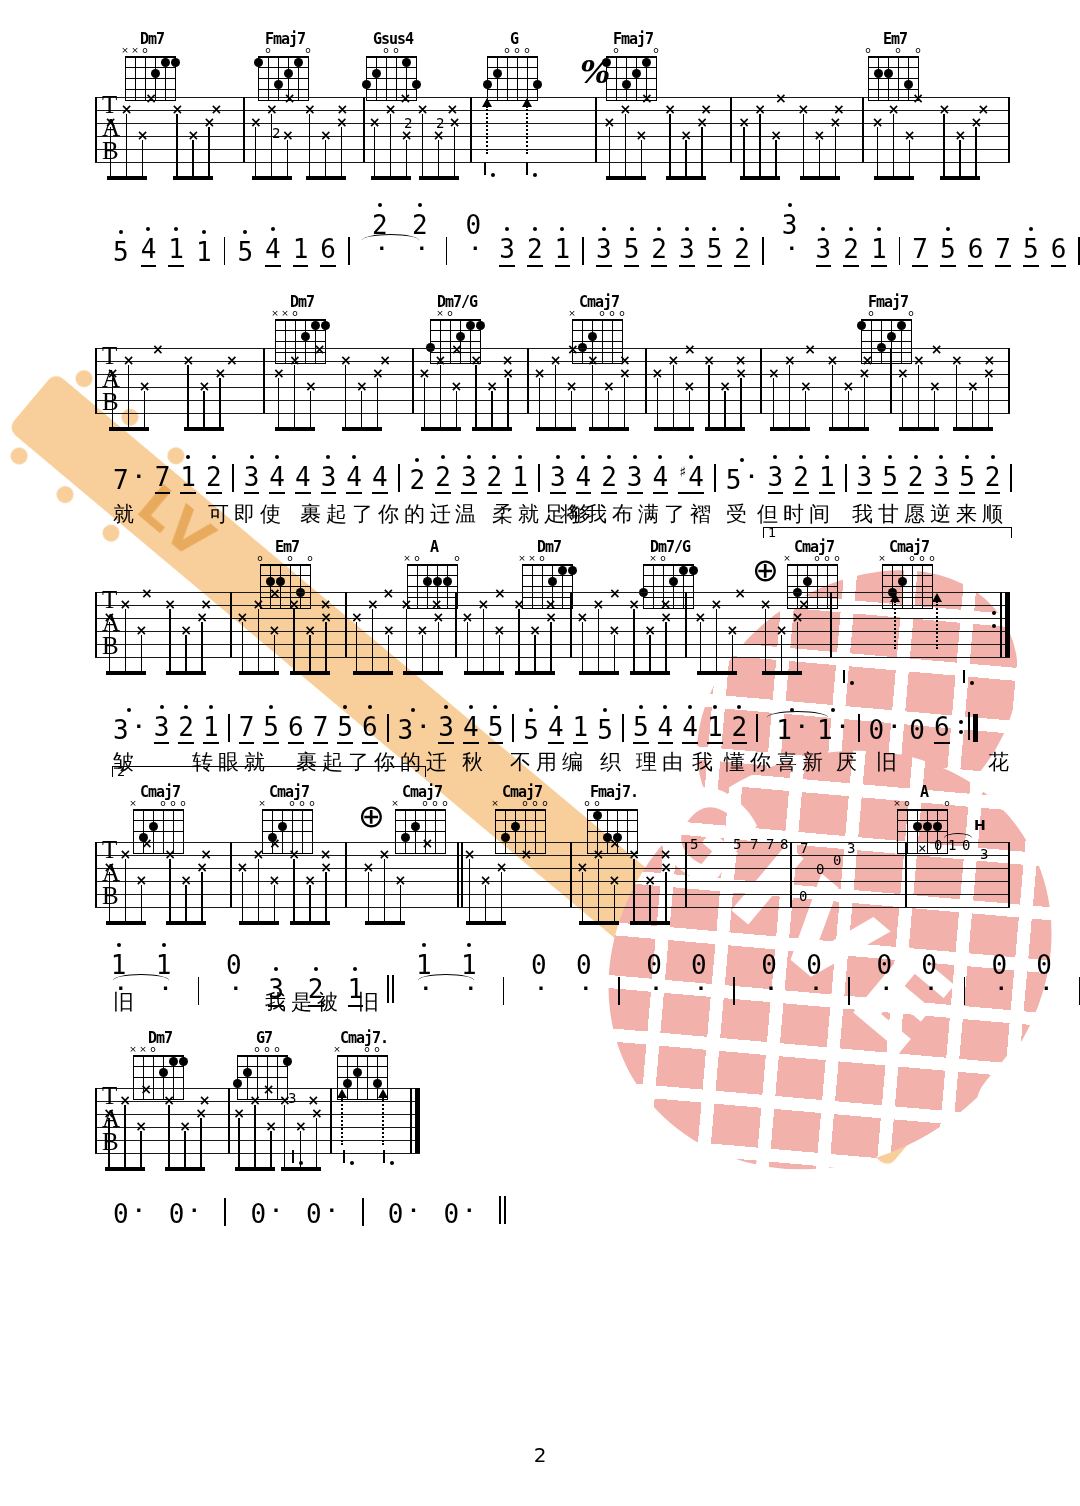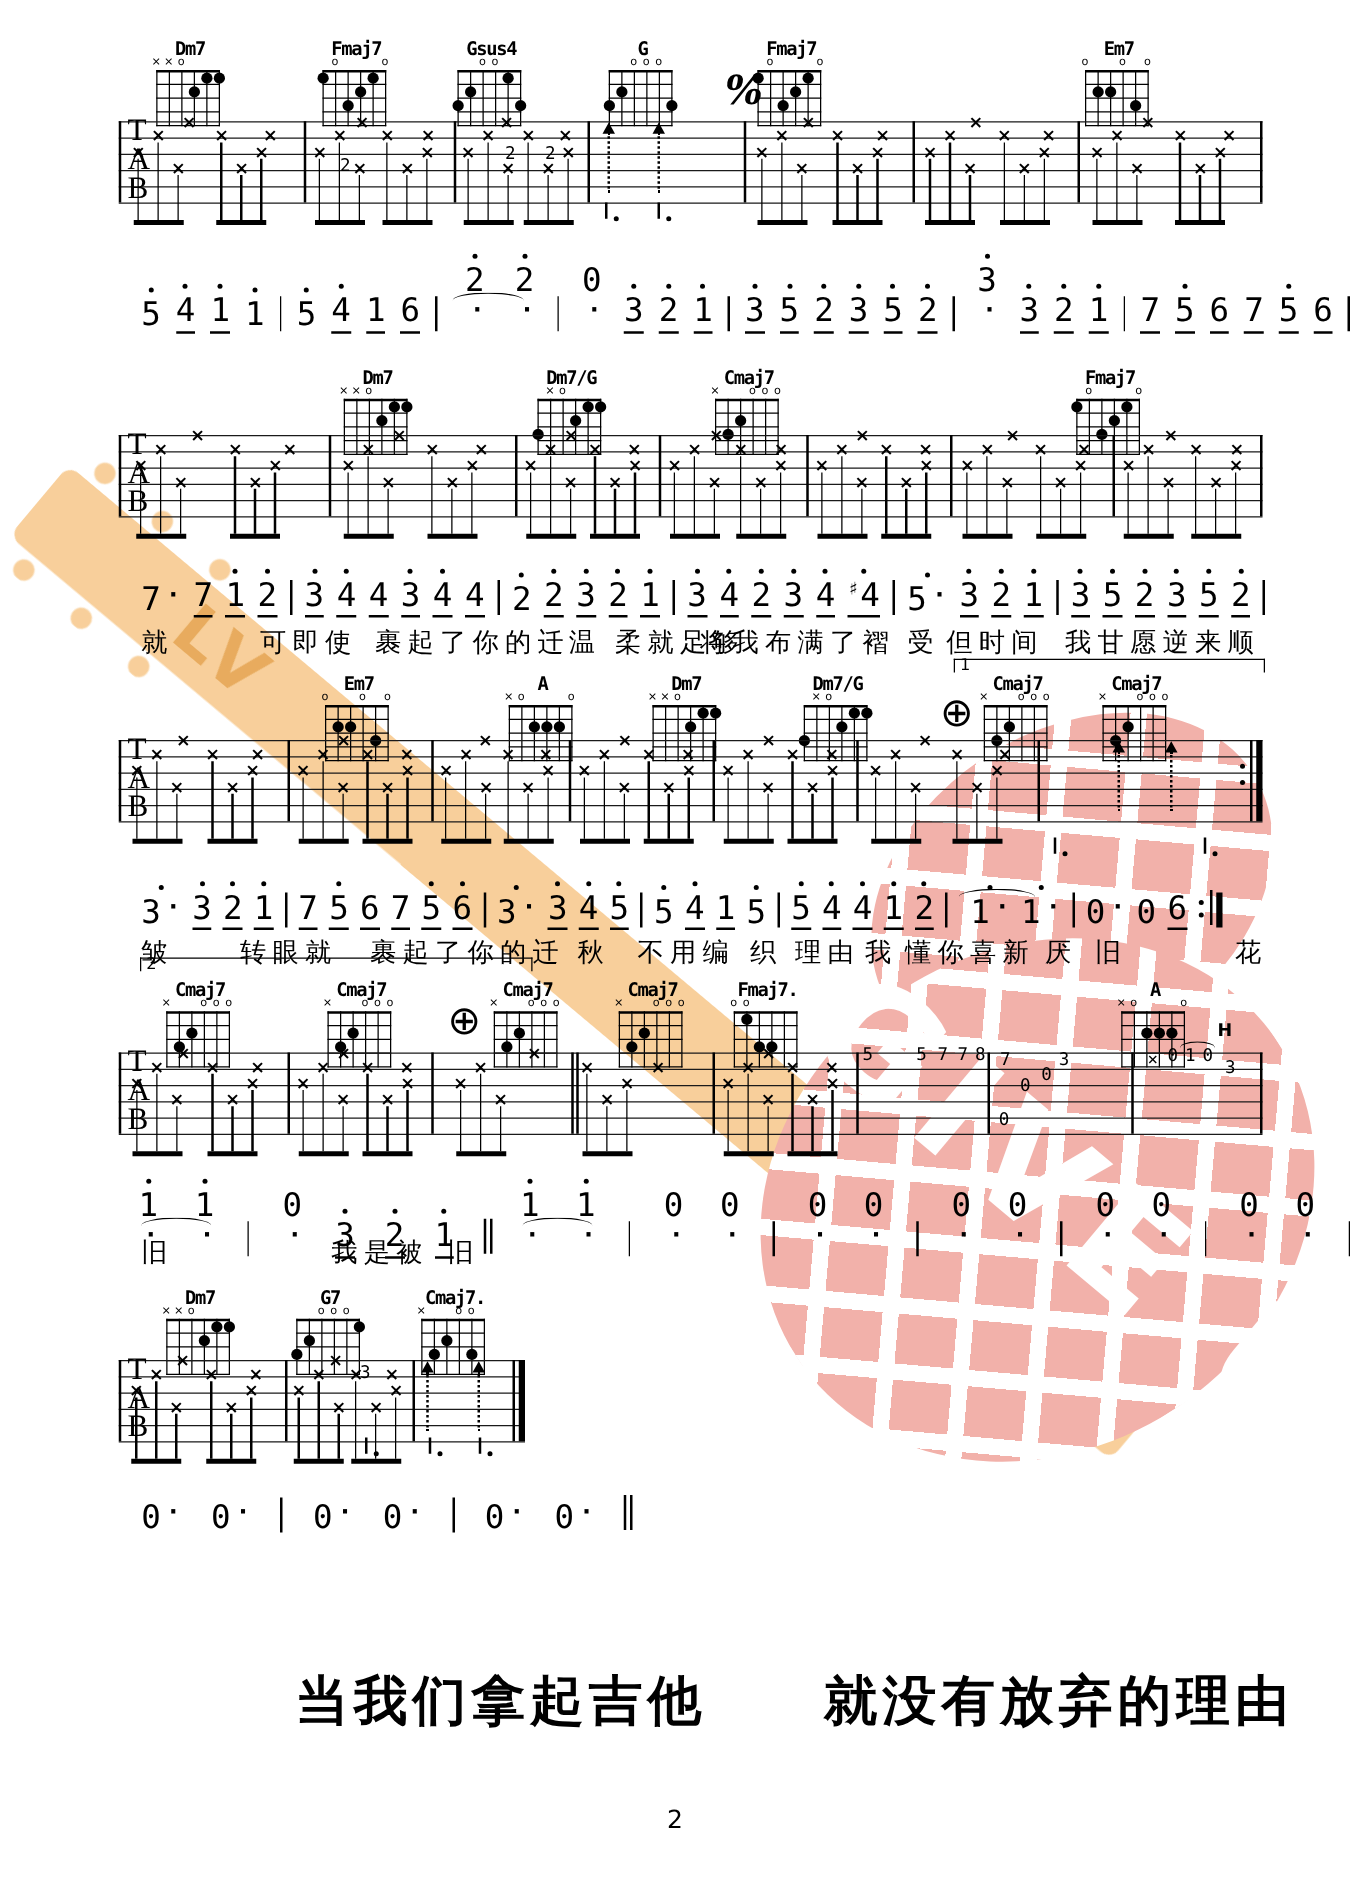--- a/index.html
+++ b/index.html
@@ -1452,15 +1452,14 @@
       <div class="volta" style="left: 112px; top: 766px; width: 312px;">
         <span>2</span>
       </div>
       <div class="sym" style="left: 580px; top: 56px; font-size: 32px; font-weight: bold; font-style: italic; font-family: &quot;DejaVu Serif&quot;, serif;">%</div>
       <div class="sym" style="left: 752px; top: 554px; font-size: 32px;">⊕</div>
       <div class="sym" style="left: 358px; top: 800px; font-size: 32px;">⊕</div>
       <div class="sym" style="left: 974px; top: 818px; font-size: 14px; font-weight: bold;">H</div>
       <div class="harc" style="left: 944px; top: 833px; width: 28px;"></div>
     </div>
 
-  <div class="slogan">当我们拿起吉他　　就没有放弃的理由</div>
   <div class="pageno">2</div>
 </div>
 
 </body></html>

